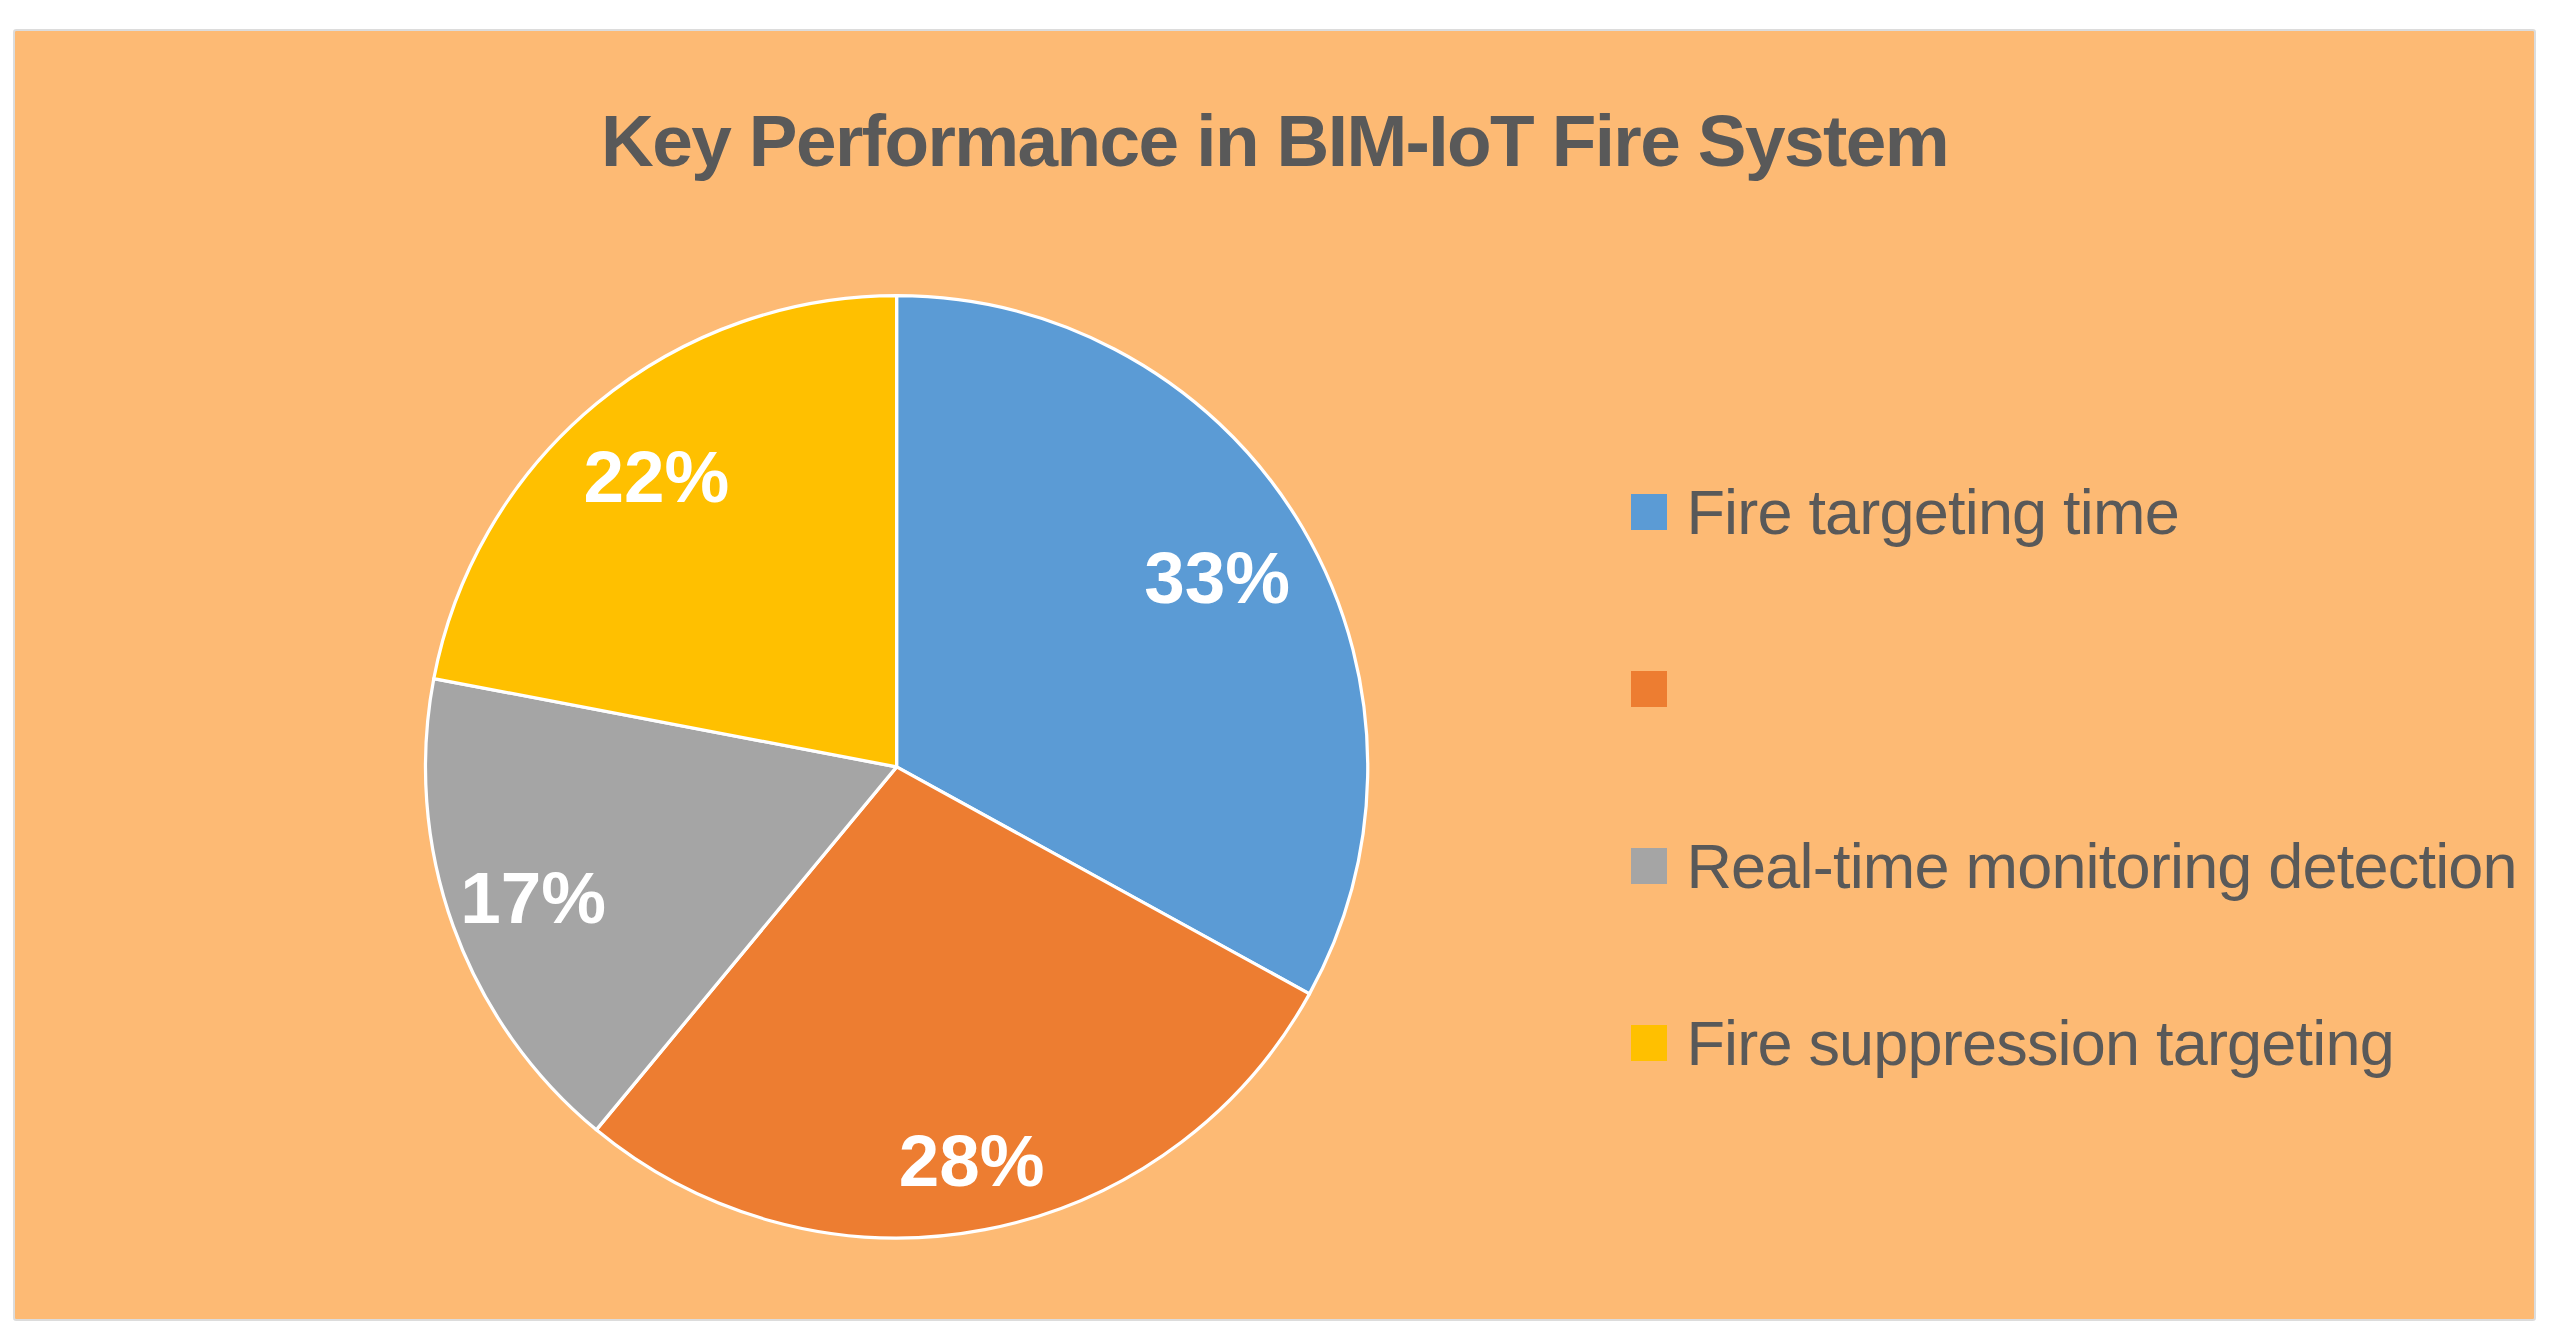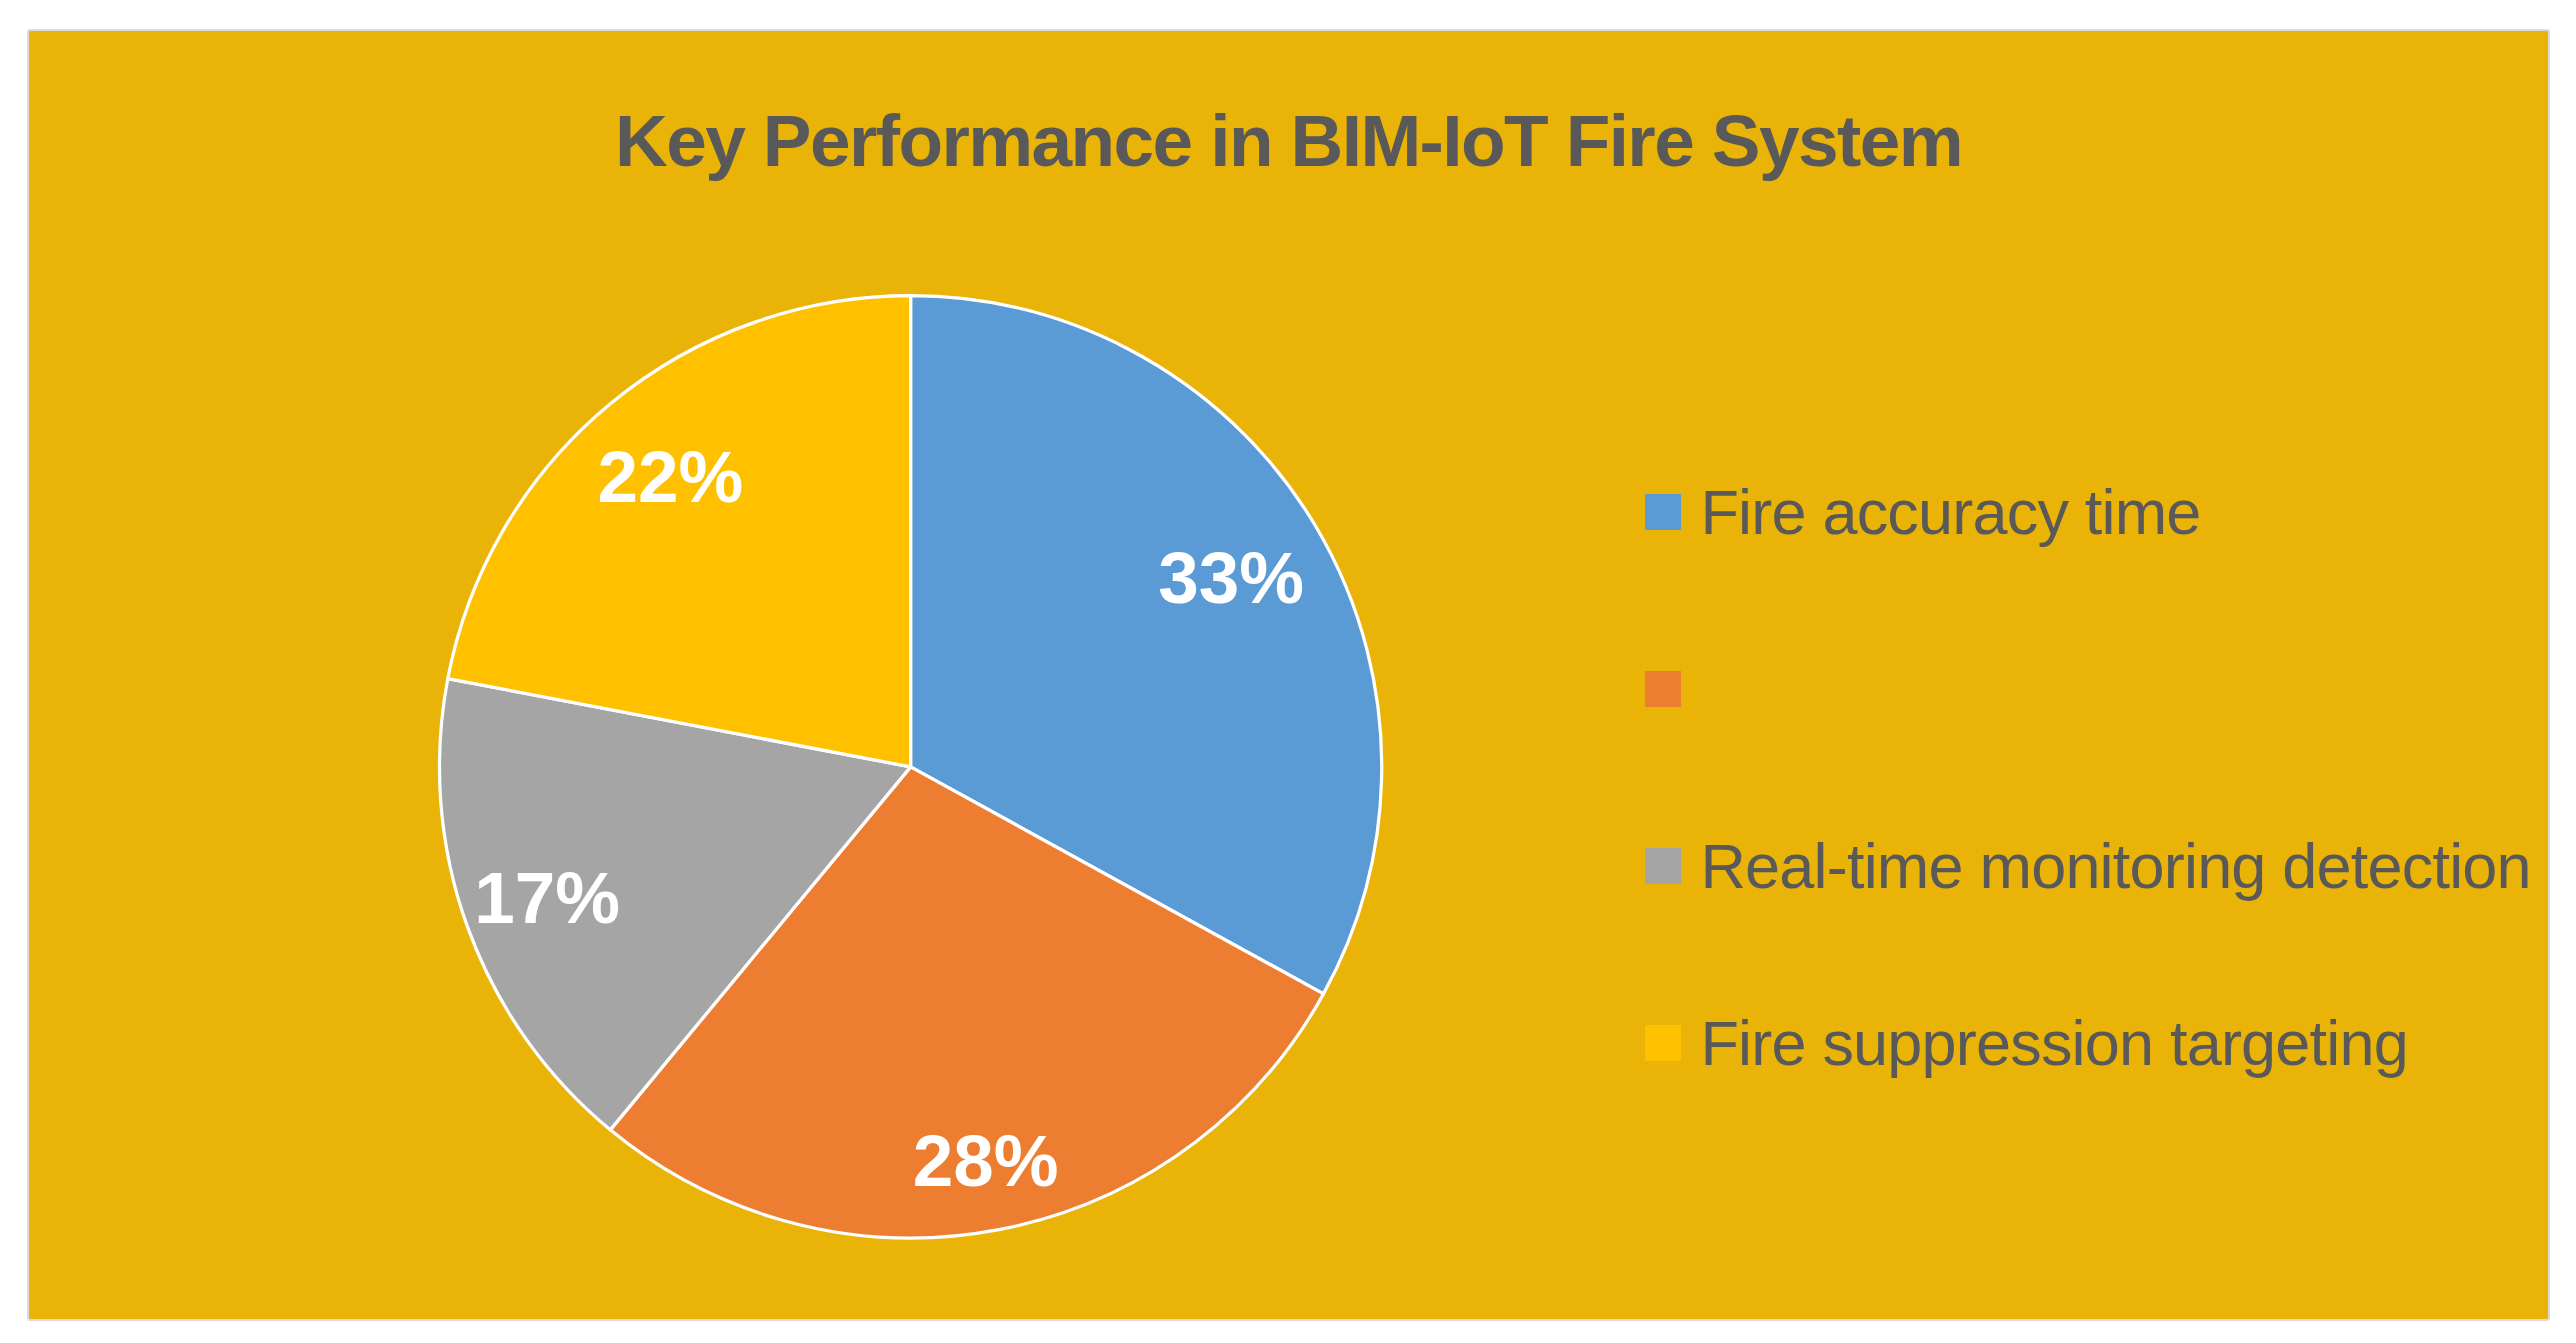--- a/index.html
+++ b/index.html
@@ -9,28 +9,28 @@
   }
   body {
     width: 2576px;
     height: 1343px;
     position: relative;
     overflow: hidden;
     font-family: "Liberation Sans", sans-serif;
   }
   .frame {
     position: absolute;
-    left: 27px;
+    left: 13px;
     top: 29px;
     width: 2523px;
     height: 1292px;
     box-sizing: border-box;
     border: 2.4px solid #dcdcdc;
     border-radius: 3.2px;
-    background: #eab308;
+    background: #fdba74;
   }
   .chart-title {
     position: absolute;
     top: 68px;
     left: 0;
     width: 100%;
     text-align: center;
     font-size: 73px;
     font-weight: bold;
     letter-spacing: -1.6px;
@@ -91,21 +91,21 @@
       <text x="1181.7" y="1394.9" class="slice-label">28%</text>
       <path d="M 1089 909 L 718.0 1357.4 A 582 582 0 0 1 517.3 799.9 Z" fill="#A5A5A5" stroke="#FFFFFF" stroke-width="4" stroke-linejoin="round"></path>
       <text x="640.0" y="1070.7" class="slice-label">17%</text>
       <path d="M 1089 909 L 517.3 799.9 A 582 582 0 0 1 1089.0 327.0 Z" fill="#FFC000" stroke="#FFFFFF" stroke-width="4" stroke-linejoin="round"></path>
       <text x="792.2" y="550.2" class="slice-label">22%</text>
     </svg>
 
   <div class="legend">
       <div class="legend-item">
         <span class="legend-swatch" style="background: rgb(91, 155, 213);"></span>
-        <span class="legend-label" style="color: rgb(89, 89, 89);">Fire accuracy time</span>
+        <span class="legend-label" style="color: rgb(89, 89, 89);">Fire targeting time</span>
       </div>
       <div class="legend-item">
         <span class="legend-swatch" style="background: rgb(237, 125, 49);"></span>
       </div>
       <div class="legend-item">
         <span class="legend-swatch" style="background: rgb(165, 165, 165);"></span>
         <span class="legend-label" style="color: rgb(89, 89, 89);">Real-time monitoring detection</span>
       </div>
       <div class="legend-item">
         <span class="legend-swatch" style="background: rgb(255, 192, 0);"></span>

